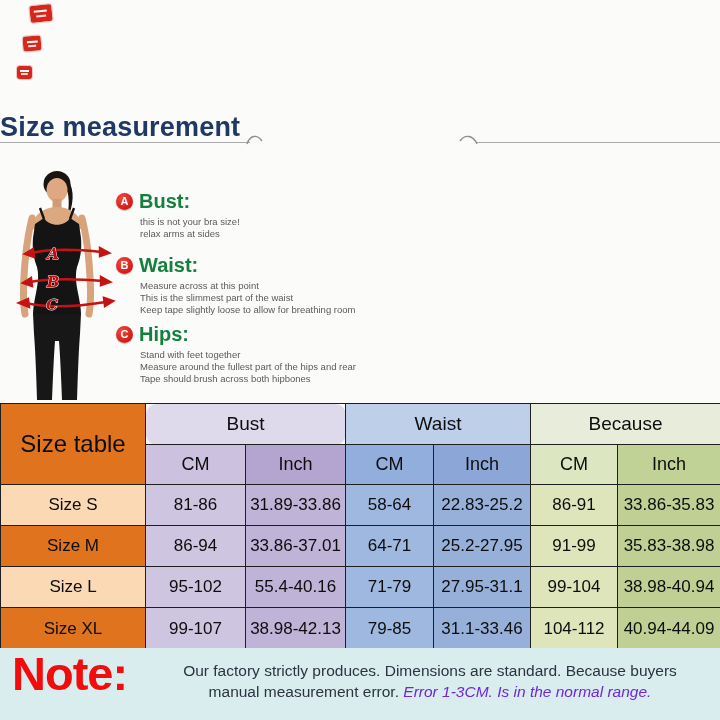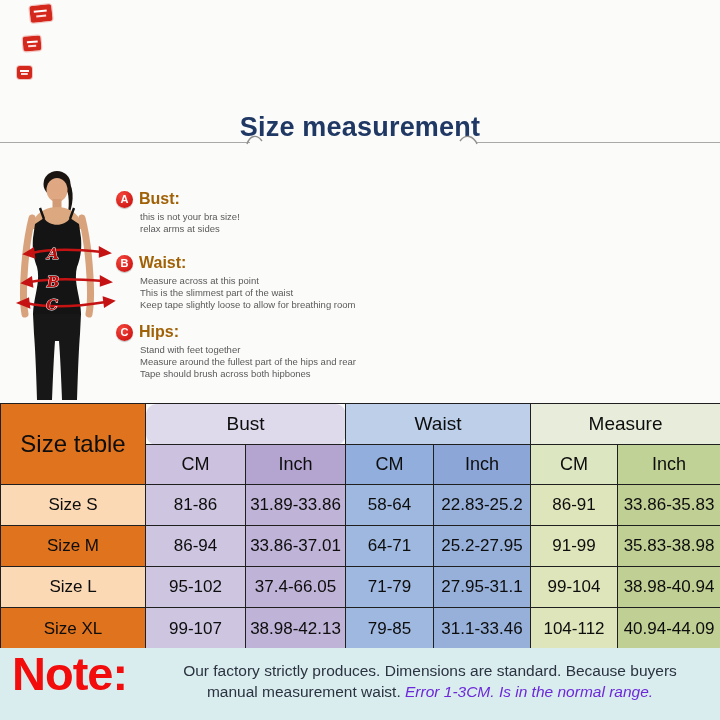--- a/index.html
+++ b/index.html
@@ -10,38 +10,38 @@
   }
   
   .stamp{position:absolute;background:#d5281c;border-radius:3px;
     background-image:linear-gradient(#fff,#fff),linear-gradient(#ffdede,#ffdede);
     background-size:60% 2px,45% 2px;background-position:50% 35%,50% 68%;
     background-repeat:no-repeat;box-shadow:0 0 0 1px rgba(213,40,28,.25);}
   #stamp1{left:30px;top:5px;width:22px;height:17px;transform:rotate(-6deg);}
   #stamp2{left:23px;top:36px;width:18px;height:15px;transform:rotate(-4deg);}
   #stamp3{left:17px;top:66px;width:15px;height:13px;}
   
-  .title-wrap{position:absolute;left:0;top:112px;width:720px;text-align:center;}
+  .title-wrap{position:absolute;left:0;top:112px;width:720px;}
   .main-title{font-size:27px;font-weight:bold;color:#203864;letter-spacing:.2px;}
   .sub-title{font-family:"DejaVu Serif",serif;font-style:italic;font-size:9.5px;
     color:#5a6472;margin-top:1px;letter-spacing:.4px;}
   .rule{position:absolute;top:142px;border-top:1.3px solid #a9a9a9;}
   .rule-left{left:0;width:250px;}
   .rule-right{left:477px;width:243px;}
   .curl{position:absolute;}
   
   .figure-box{position:absolute;left:4px;top:162px;width:118px;height:238px;}
   .ins-wrap{position:absolute;left:116px;top:186px;width:360px;}
   .ins-block{position:absolute;left:0;}
   .ins-head{display:flex;align-items:center;gap:6px;}
   .ins-badge{width:17px;height:17px;border-radius:50%;
     background:radial-gradient(circle at 35% 30%,#f5473d,#c40808);
     color:#fff;font-weight:bold;font-size:11px;line-height:17px;text-align:center;
     box-shadow:0 1px 1px rgba(0,0,0,.25);}
-  .ins-title{font-size:16px;font-weight:bold;color:#a16207;}
+  .ins-title{font-size:20px;font-weight:bold;color:#15803d;}
   .ins-lines{margin:3px 0 0 24px;font-size:9.5px;line-height:12px;color:#5a5a5a;}
   
   table.size{position:absolute;left:0;top:403px;width:720px;border-collapse:collapse;
     table-layout:fixed;}
   table.size td,table.size th{border:1px solid #1f1f1f;text-align:center;
     vertical-align:middle;font-weight:normal;color:#0d0d0d;padding:0;}
   .h-group{font-size:19px;height:41px;}
   .h-unit{font-size:18px;height:40px;}
   .d-row td{font-size:17px;height:40px;}
   .c-corner{background:#e0731d;font-size:24px;}
@@ -171,21 +171,21 @@
     <col style="width:88px">
       <col style="width:97px">
       <col style="width:87px">
       <col style="width:103px">
   </colgroup>
   <tbody>
       <tr class="h-group">
     <td rowspan="2" class="c-corner">Size table</td>
     <td colspan="2" class="bust-g">Bust</td>
     <td colspan="2" class="waist-g">Waist</td>
-    <td colspan="2" class="hip-g">Measure</td>
+    <td colspan="2" class="hip-g">Because</td>
   </tr>
   <tr class="h-unit">
     <td class="bust-cm-h">CM</td>
     <td class="bust-in-h">Inch</td>
     <td class="waist-cm-h">CM</td>
     <td class="waist-in-h">Inch</td>
     <td class="hip-cm-h">CM</td>
     <td class="hip-in-h">Inch</td>
   </tr>
   <tr class="d-row">
@@ -202,21 +202,21 @@
     <td class="bust-cm">86-94</td>
     <td class="bust-in">33.86-37.01</td>
     <td class="waist-cm">64-71</td>
     <td class="waist-in">25.2-27.95</td>
     <td class="hip-cm">91-99</td>
     <td class="hip-in">35.83-38.98</td>
   </tr>
   <tr class="d-row">
     <td class="c-peach">Size L</td>
     <td class="bust-cm">95-102</td>
-    <td class="bust-in">37.4-66.05</td>
+    <td class="bust-in">55.4-40.16</td>
     <td class="waist-cm">71-79</td>
     <td class="waist-in">27.95-31.1</td>
     <td class="hip-cm">99-104</td>
     <td class="hip-in">38.98-40.94</td>
   </tr>
   <tr class="d-row" style="height:43px;">
     <td class="c-orange">Size XL</td>
     <td class="bust-cm">99-107</td>
     <td class="bust-in">38.98-42.13</td>
     <td class="waist-cm">79-85</td>
@@ -224,15 +224,15 @@
     <td class="hip-cm">104-112</td>
     <td class="hip-in">40.94-44.09</td>
   </tr>
 </tbody>
   </table>
 
 <div class="note">
   <div class="note-label">Note:</div>
   <div class="note-text">
     <span>Our factory strictly produces. Dimensions are standard. Because buyers</span><br>
-    <span>manual measurement waist. </span><span class="note-red">Error 1-3CM. Is in the normal range.</span>
+    <span>manual measurement error. </span><span class="note-red">Error 1-3CM. Is in the normal range.</span>
   </div>
 </div>
 
 </body></html>

